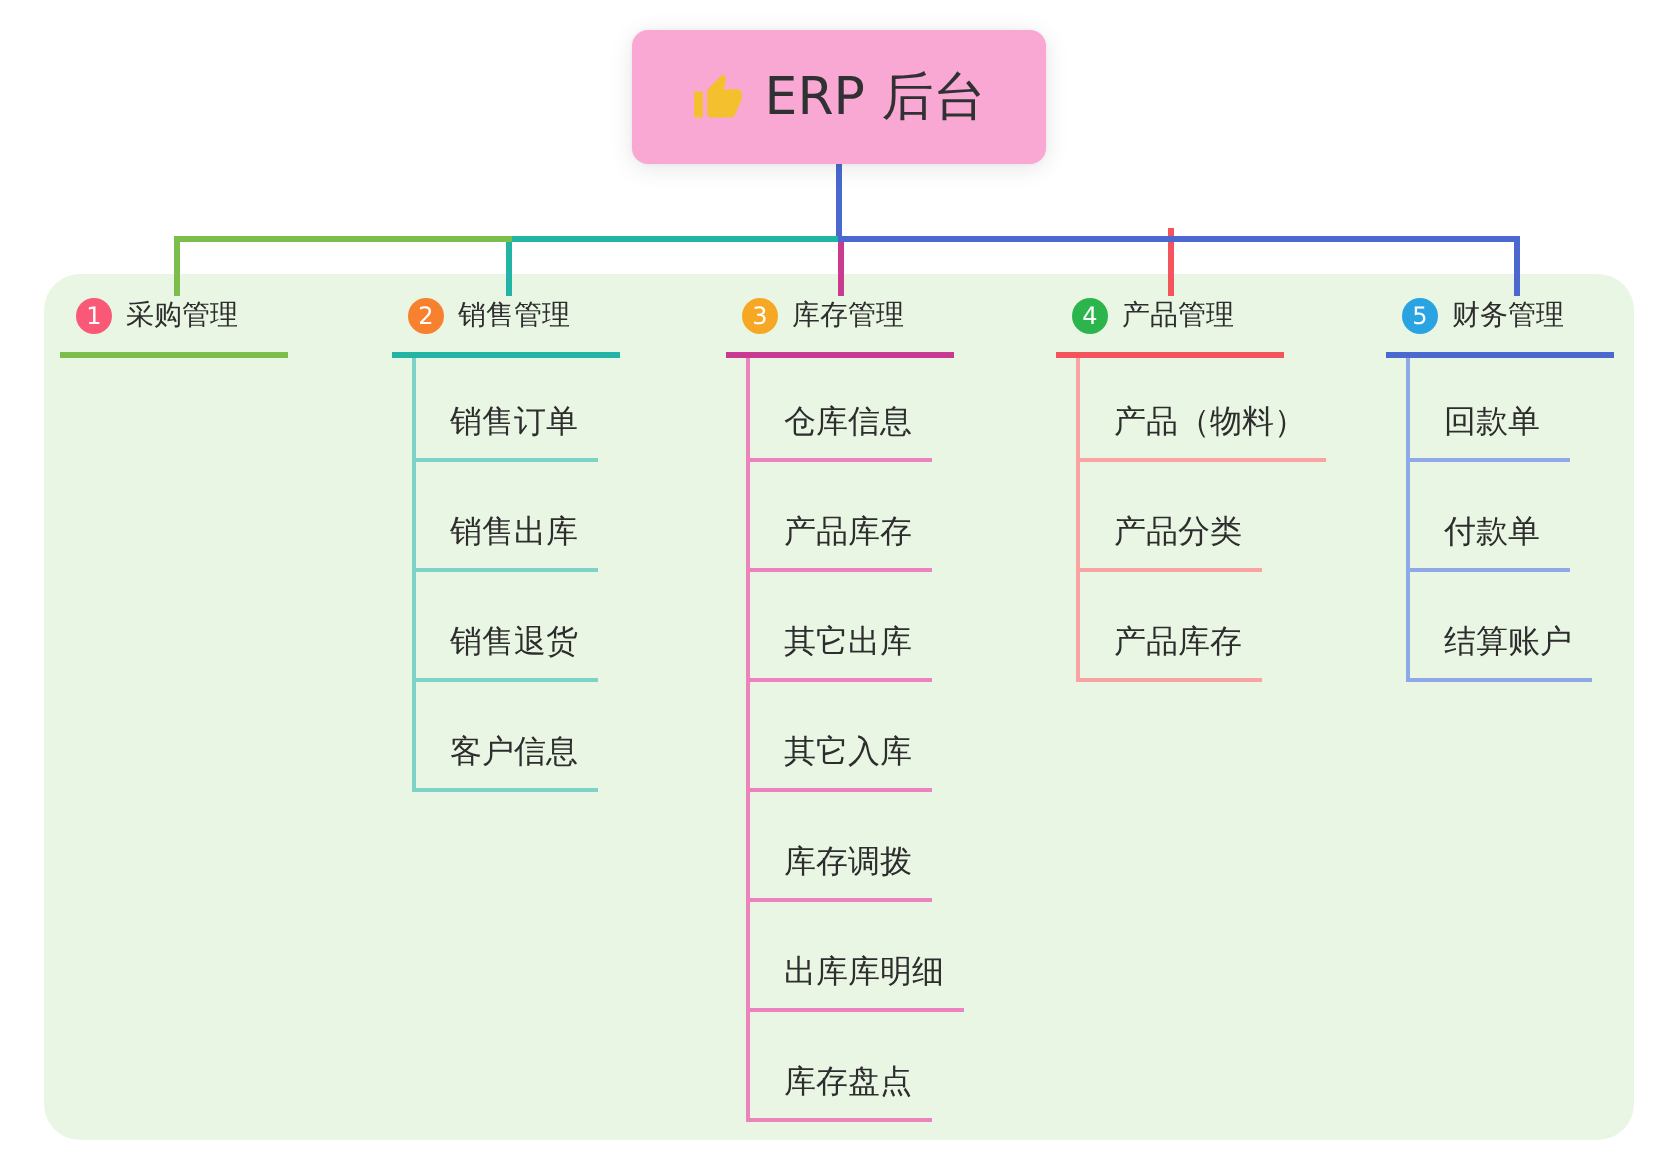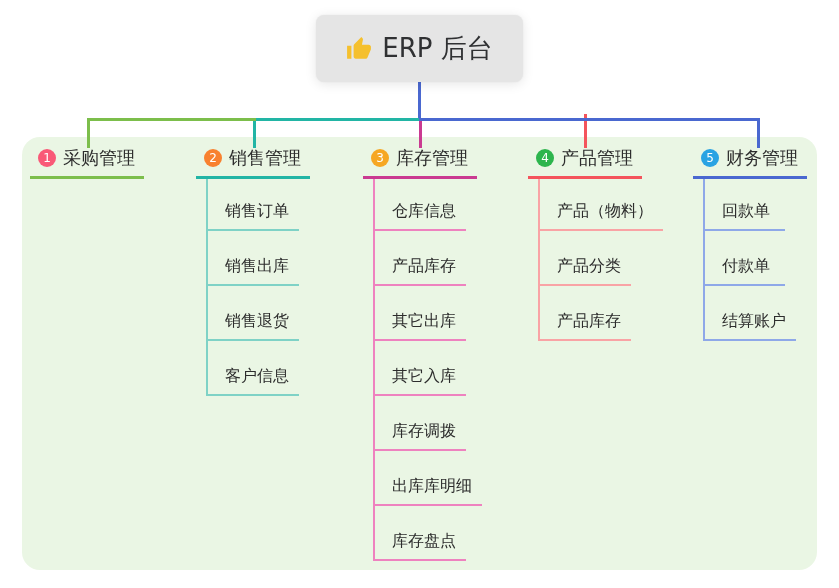--- a/index.html
+++ b/index.html
@@ -8,21 +8,21 @@
     font-family:"DejaVu Sans","Liberation Sans",sans-serif;
     background:#ffffff;
     position:relative;
     overflow:hidden;
   }
   #stage { position:absolute; inset:0; width:839px; height:588px; }
 
   
   .root-card {
     position:absolute; left:316px; top:15px; width:207px; height:67px;
-    background:#e5e5e5; border-radius:8px;
+    background:#f9a8d4; border-radius:8px;
     box-shadow:0 2px 12px rgba(0,0,0,0.10), 0 0 2px rgba(0,0,0,0.05);
     display:flex; align-items:center; justify-content:center; gap:10px;
     font-size:26px; color:#303133; cursor:default; z-index:5;
   }
   .root-card .thumb { width:26px; height:26px; display:inline-block; }
 
   
   .panel {
     position:absolute; left:22px; top:137px; width:795px; height:433px;
     background:#eaf6e4; border-radius:18px; z-index:0;
@@ -38,21 +38,21 @@
   
   .branch { position:absolute; top:146px; width:114px; z-index:3; }
   .branch-header {
     display:flex; align-items:center; gap:7px;
     padding-left:8px; height:24px; cursor:default;
   }
   .badge {
     width:18px; height:18px; border-radius:50%; flex:0 0 18px;
     color:#ffffff; font-size:12px; line-height:18px; text-align:center;
   }
-  .branch-title { font-size:18px; color:#2d2d2d; white-space:nowrap; }
+  .branch-title { font-size:14px; color:#2d2d2d; white-space:nowrap; }
   .branch-underline { height:3px; margin-top:6px; width:114px; }
   .children {
     margin-left:10px; border-left:2px solid #ccc; position:relative;
   }
   .child {
     height:52px; margin-bottom:3px;
     display:flex; align-items:flex-end;
     padding:0 10px 7px 17px;
     border-bottom:2px solid #ccc;
     width:max-content; min-width:80px;

